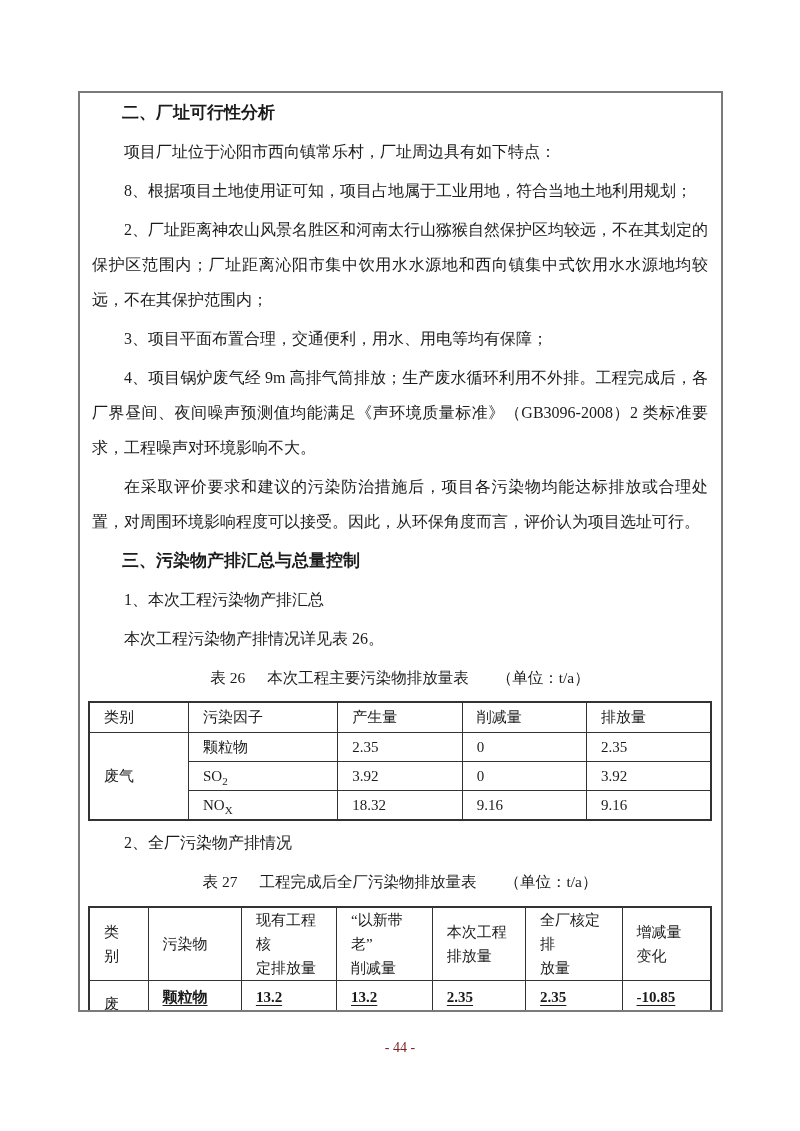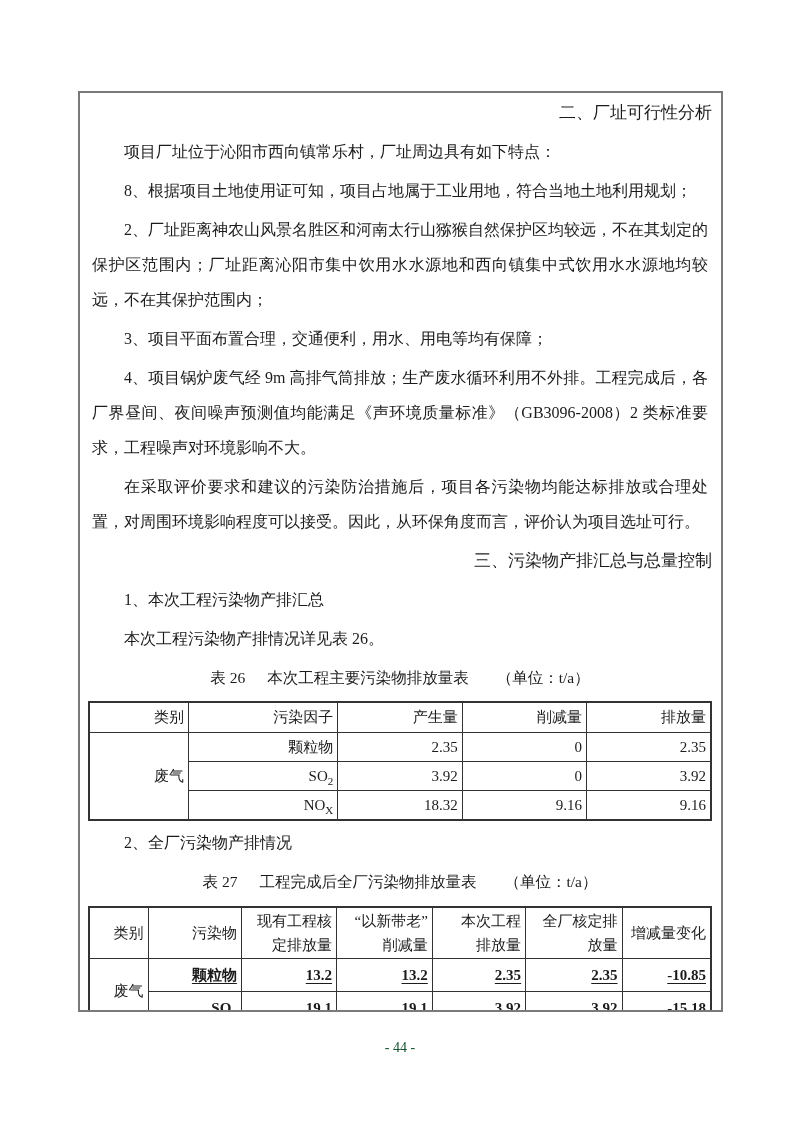--- a/index.html
+++ b/index.html
@@ -17,24 +17,24 @@
     width:645px;height:921px;
     border:2px solid #7a7a7a;
     box-sizing:border-box;
     padding:2px 9px 0 8px;
     overflow:hidden;
     background:#ffffff;
   }
   .hd{
     margin:0;
     font-size:17px;
-    font-weight:normal;
+    font-weight:bold;
     line-height:35px;
     text-indent:2em;
-    text-align:right;
+    text-align:left;
   }
   .para{
     margin:4px;
     font-size:16px;
     line-height:35px;
     text-align:justify;
     text-indent:2em;
   }
   .caption{
     margin:0;
@@ -46,46 +46,46 @@
   .cap-title{margin:0 14px 0 22px;}
   .cap-unit{margin-left:14px;}
   table{
     width:100%;
     border-collapse:collapse;
     table-layout:fixed;
     border:2px solid #333333;
   }
   th,td{
     border:1px solid #333333;
-    text-align:right;
+    text-align:left;
     vertical-align:middle;
     font-weight:normal;
     font-size:15px;
-    padding:0 4px;
+    padding:0 14px;
     overflow:hidden;
   }
   .t26{margin-top:6px;margin-bottom:3px;}
   .t26 th{height:29px;}
   .t26 td{height:28px;}
   .t27{margin-top:7px;}
   .t27 th{height:50px;line-height:24px;white-space:pre-line;}
   .t27 td{height:32px;}
   sub{font-size:11px;line-height:0;}
   .u{
     font-weight:bold;
     text-decoration:underline;
     text-underline-offset:3px;
   }
   .pagenum{
     position:absolute;
     top:1040px;left:0;
     width:100%;
     text-align:center;
     font-size:14px;
-    color:#14532d;
+    color:#7f1d1d;
   }
 </style>
 </head>
 <body>
 
 <div class="frame">
 
   <h3 class="hd">二、厂址可行性分析</h3>
   <p class="para">项目厂址位于沁阳市西向镇常乐村，厂址周边具有如下特点：</p>
   <p class="para">8、根据项目土地使用证可知，项目占地属于工业用地，符合当地土地利用规划；</p>

